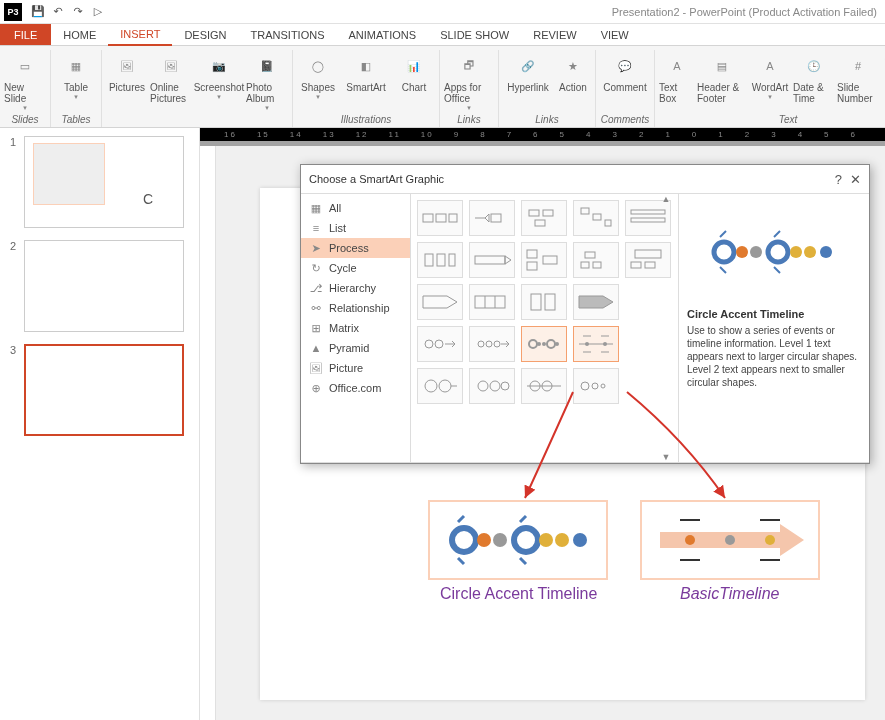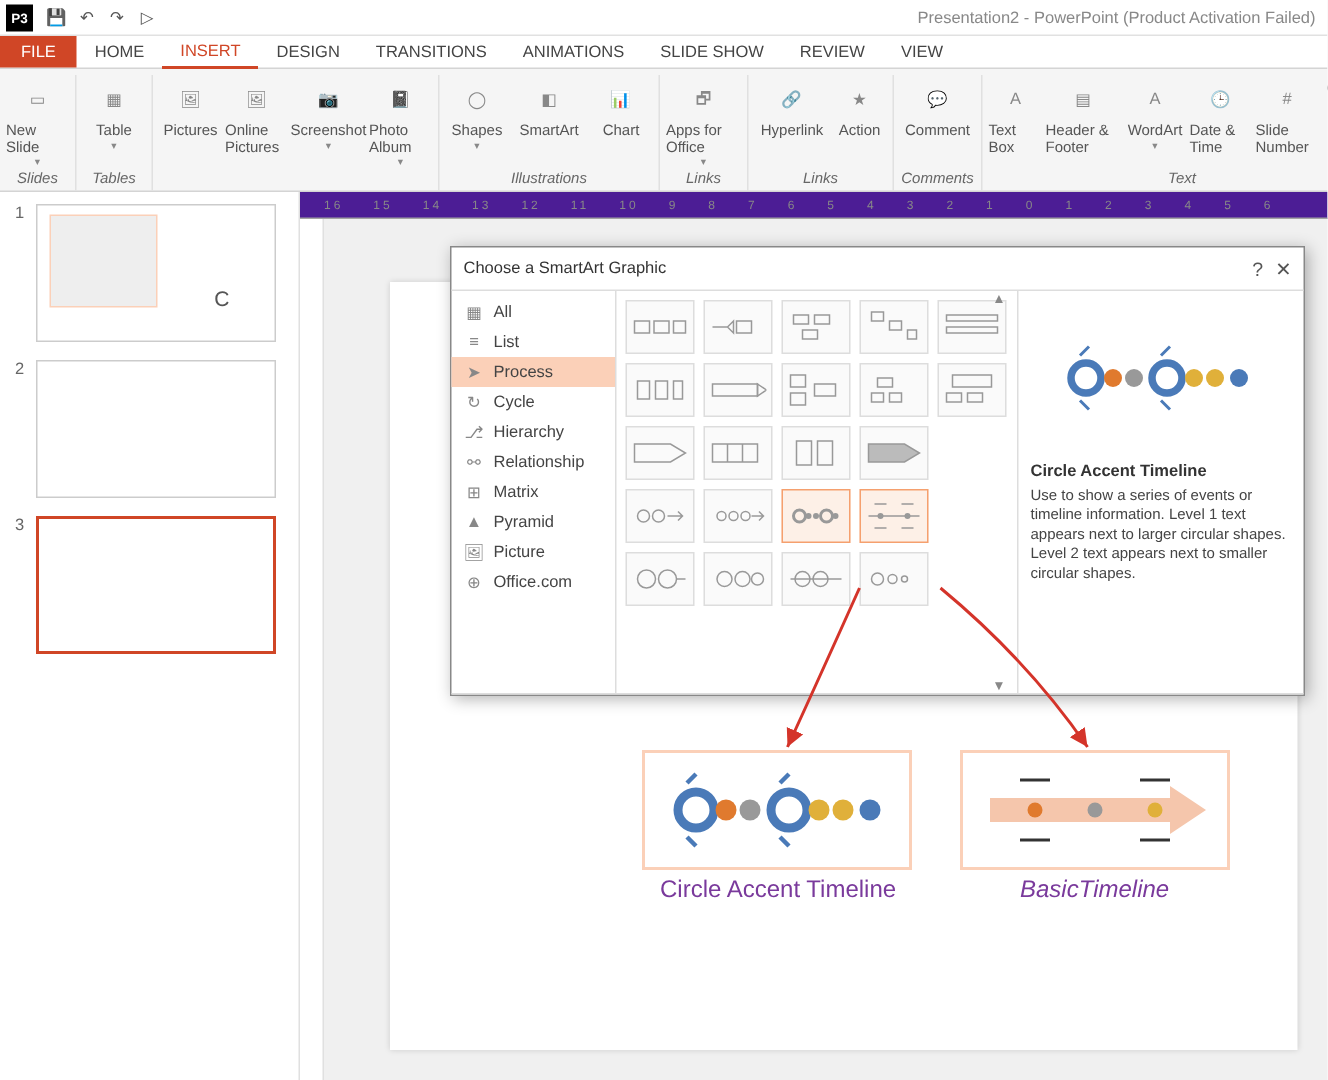--- a/index.html
+++ b/index.html
@@ -34,21 +34,21 @@
 .workspace { display: flex; height: calc(100% - 128px); position: relative; }
 .slide-panel { width: 200px; background: #fff; border-right: 1px solid #e0e0e0; padding: 8px 10px; overflow-y: auto; }
 .slide-thumb { position: relative; margin-bottom: 12px; display: flex; }
 .slide-thumb .num { font-size: 11px; color: #666; width: 14px; }
 .slide-thumb .thumb { width: 160px; height: 92px; border: 1px solid #ccc; background: #fff; position: relative; }
 .slide-thumb .thumb.sel { border: 2px solid #d04626; }
 .slide-thumb .thumb.content1::after { content: ""; position: absolute; left: 8px; top: 6px; width: 70px; height: 60px; background: linear-gradient(#eee,#eee); border: 1px solid #fbd0b8; }
 .slide-thumb .thumb.content1::before { content: "C"; position: absolute; right: 30px; bottom: 20px; font-size: 14px; color: #555; }
 
 .editor { flex: 1; background: #f0f0f0; position: relative; }
-.ruler-h { height: 18px; background: #4c1d95; display: flex; align-items: center; font-size: 8px; color: #888; padding-left: 16px; border-bottom: 1px solid #a3a3a3; letter-spacing: 2px; overflow:hidden;}
+.ruler-h { height: 18px; background: #000000; display: flex; align-items: center; font-size: 8px; color: #888; padding-left: 16px; border-bottom: 5px solid #a3a3a3; letter-spacing: 2px; overflow:hidden;justify-content:center;}
 .ruler-h span { margin-right: 20px; }
 .ruler-v { width: 16px; position: absolute; left: 0; top: 18px; bottom: 0; background: #fff; border-right: 1px solid #e0e0e0; }
 .canvas { position: absolute; left: 60px; top: 60px; right: 20px; bottom: 20px; background: #fff; box-shadow: 0 0 4px rgba(0,0,0,0.15); }
 
 
 .dialog { position: absolute; left: 300px; top: 164px; width: 570px; height: 300px; background: #fff; border: 1px solid #888; box-shadow: 2px 2px 10px rgba(0,0,0,0.3); display: flex; flex-direction: column; }
 .dialog .dlg-title { height: 28px; display: flex; align-items: center; padding: 0 8px; font-size: 11px; color: #333; }
 .dialog .dlg-title .sp { margin-left: auto; display: flex; gap: 8px; }
 .dialog .dlg-title .sp span { cursor: default; font-size: 13px; color: #555; }
 .dialog .dlg-body { flex: 1; display: flex; border-top: 1px solid #ddd; border-bottom: 1px solid #ddd; }

